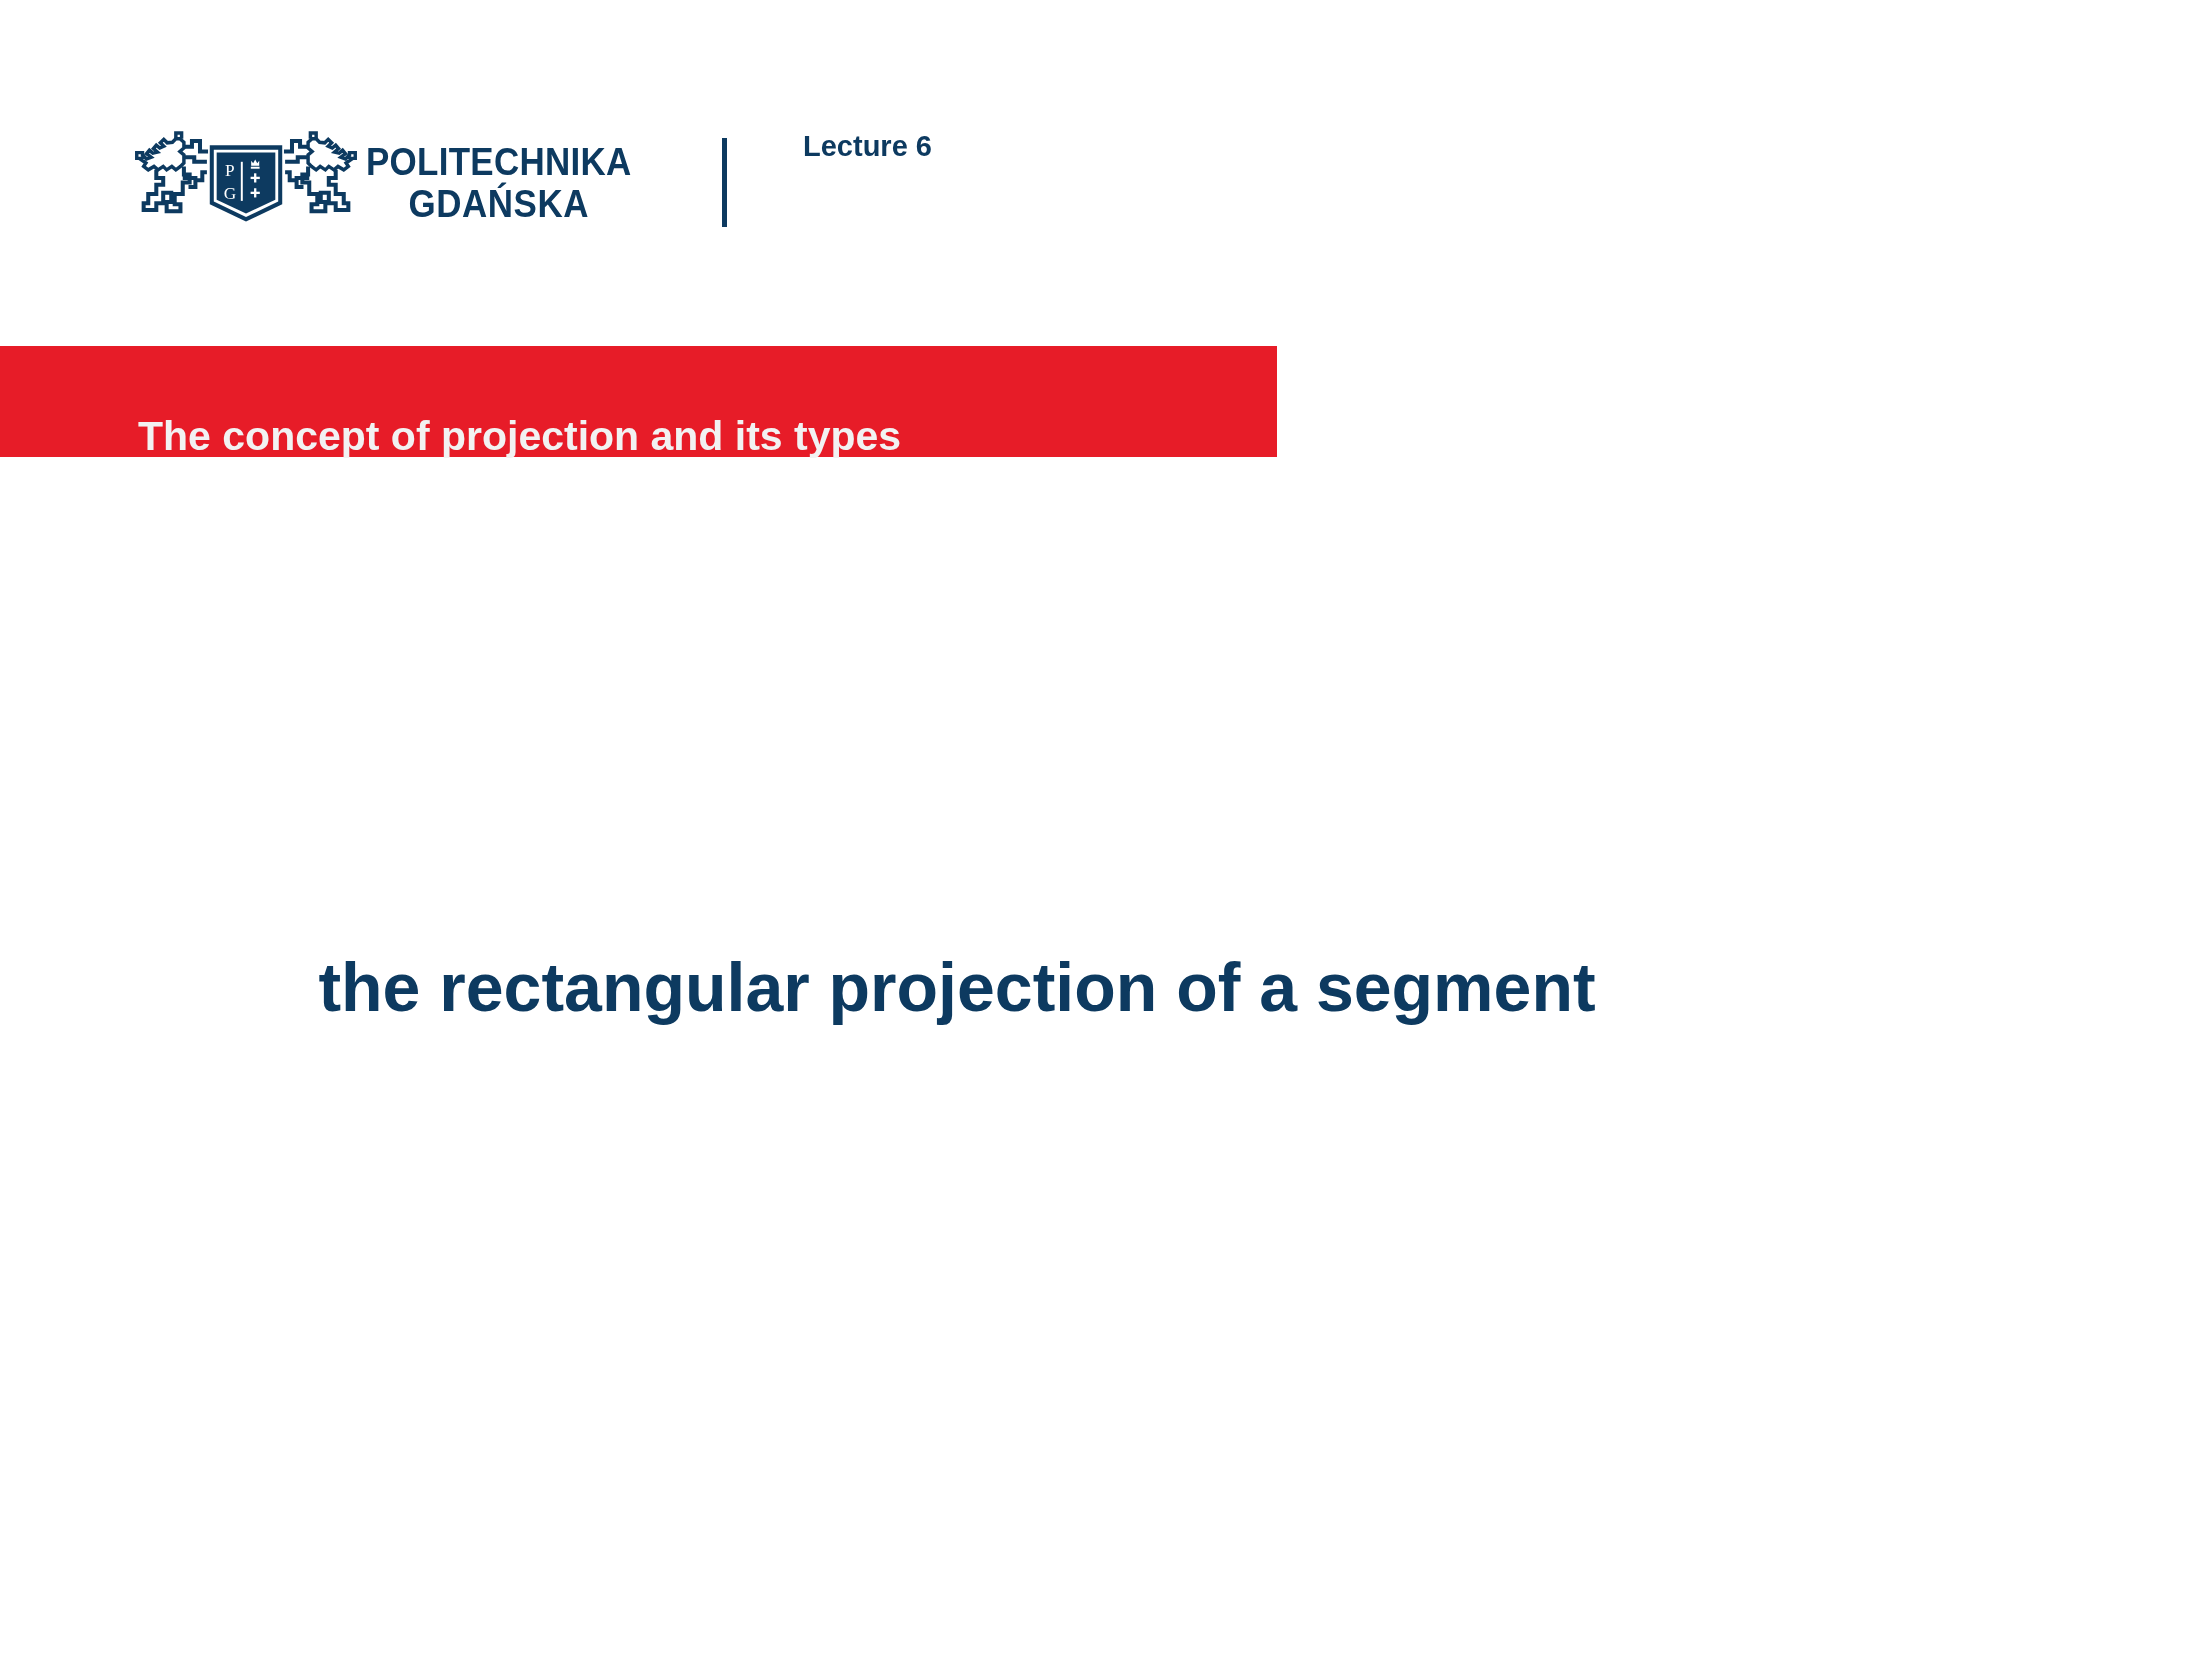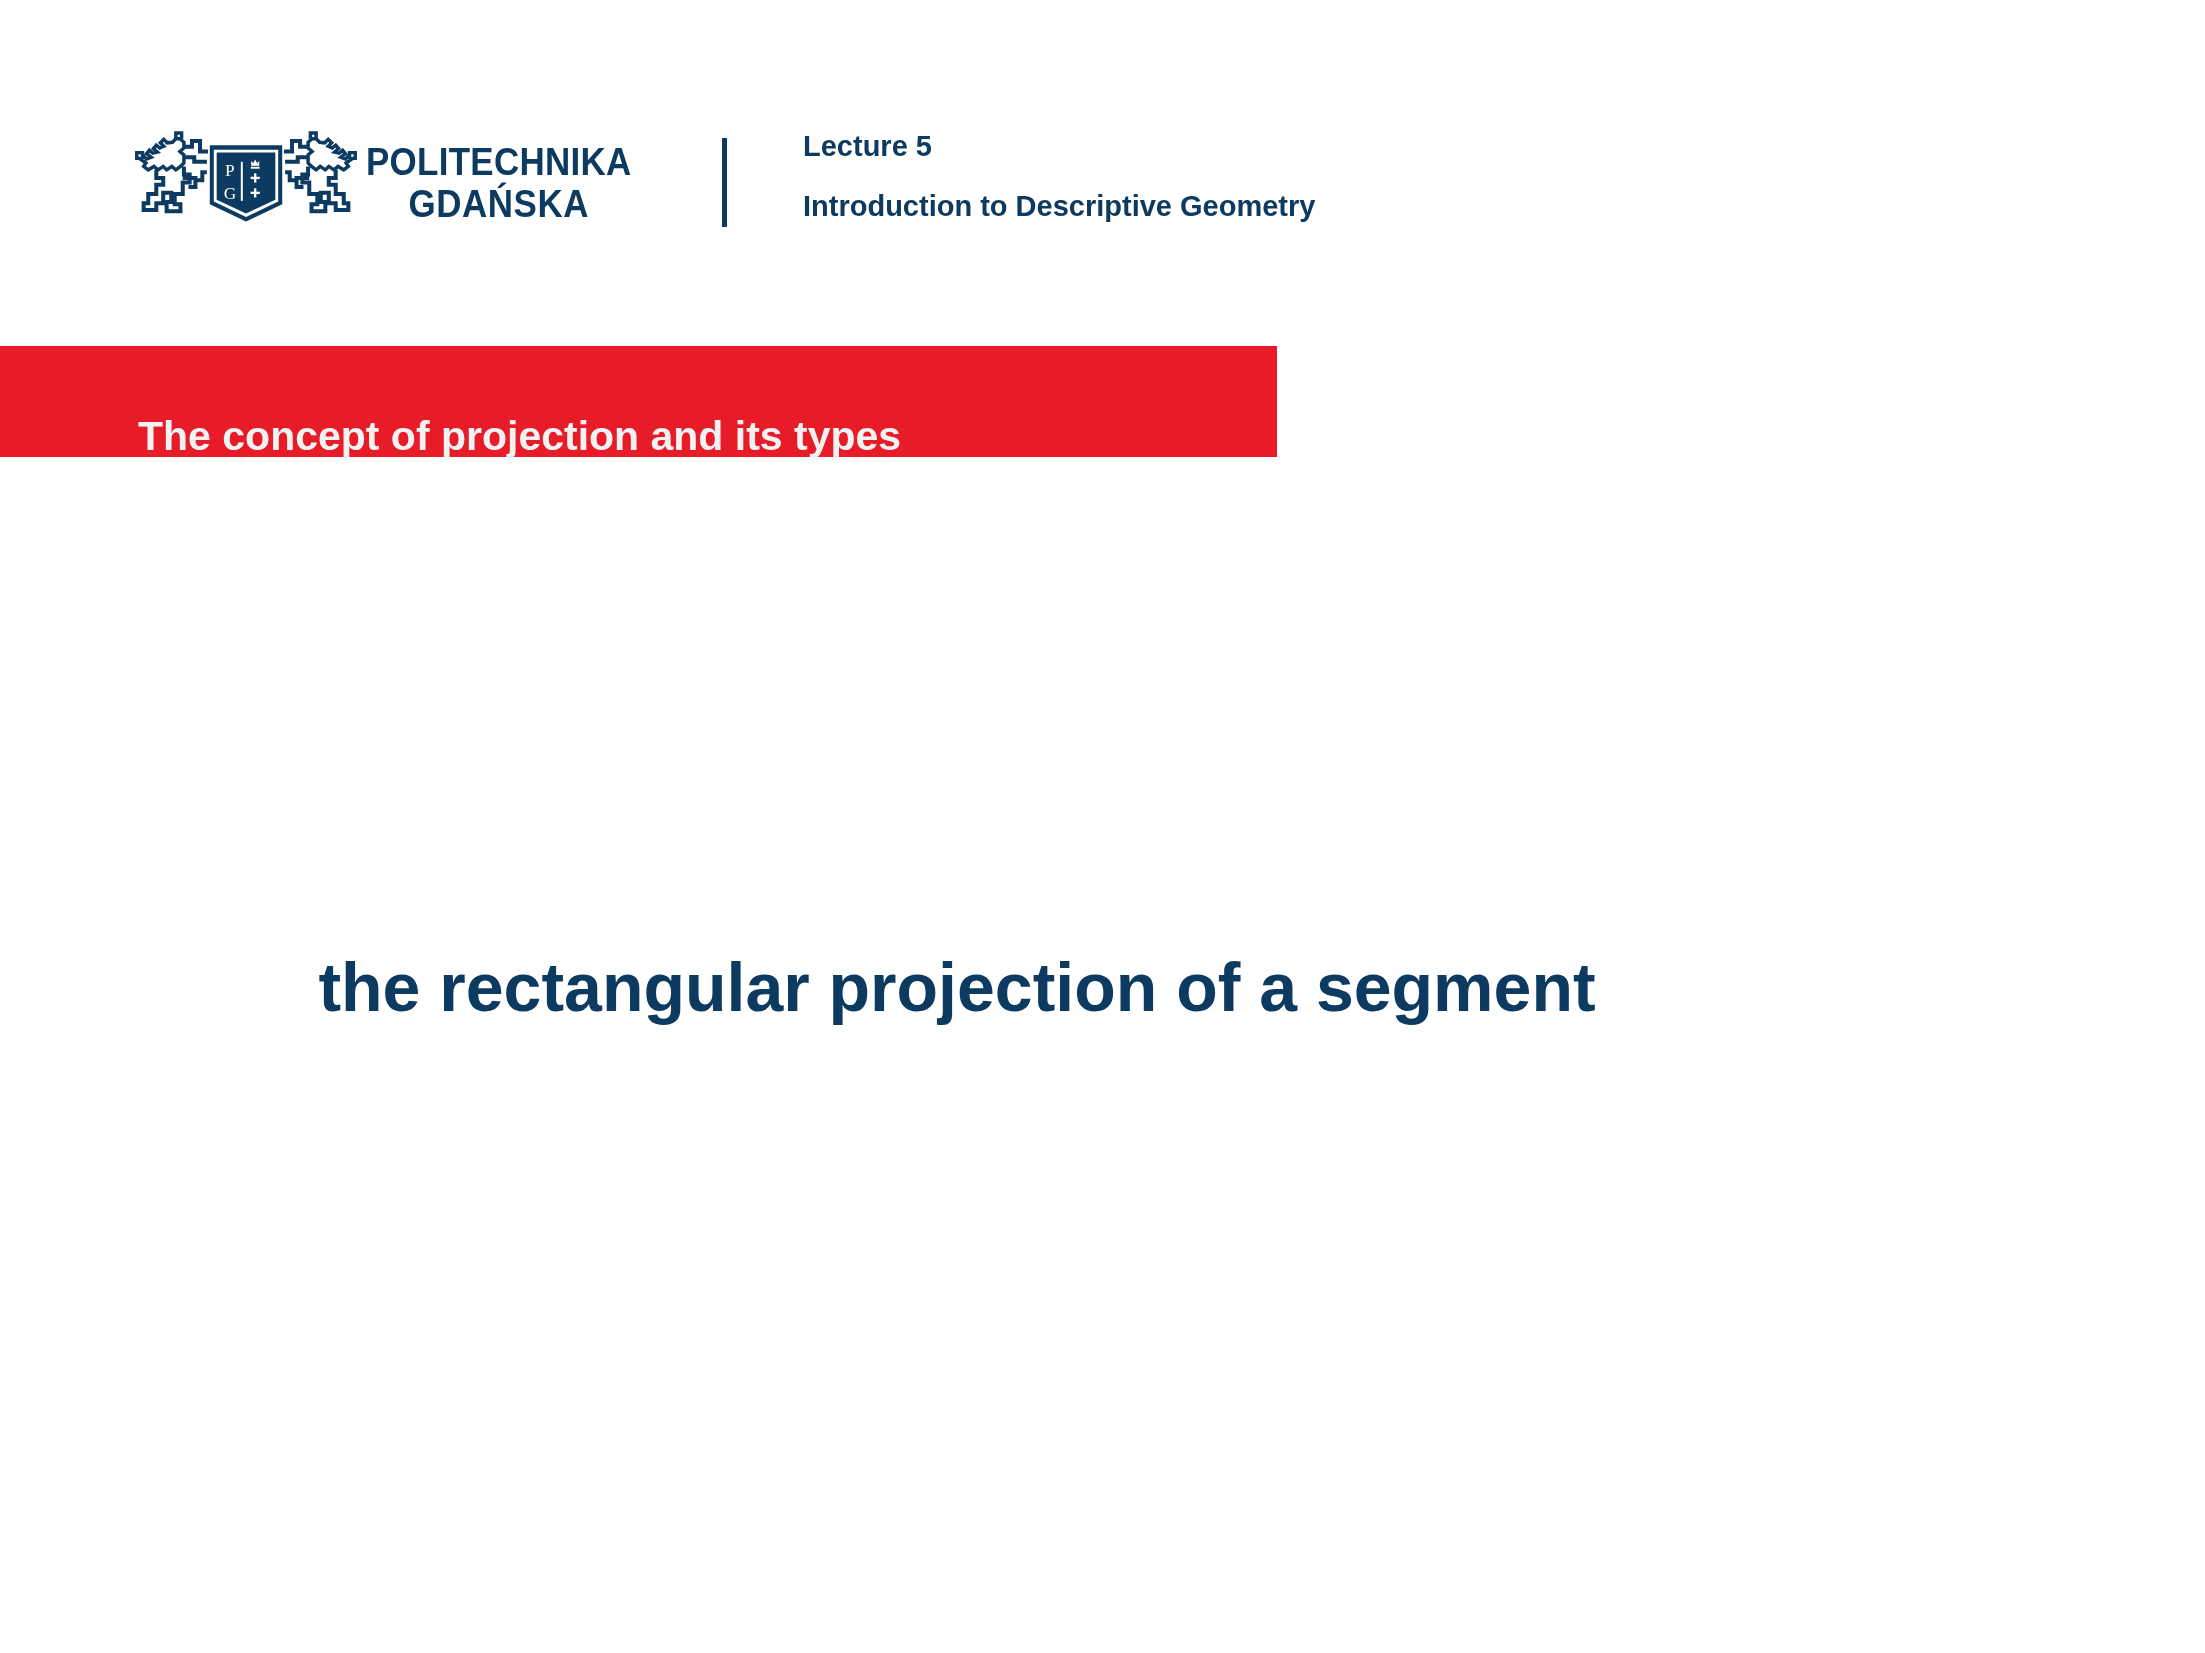--- a/index.html
+++ b/index.html
@@ -183,22 +183,21 @@
     <div id="brand-wordmark">
       <span class="wm-line wm-line-1">POLITECHNIKA</span>
       <span class="wm-line wm-line-2">GDAŃSKA</span>
     </div>
 
   </div>
 
   <div id="brand-divider"></div>
 
   <div id="lecture-block">
-    <span class="lecture-number">Lecture 5</span>
-    <span class="lecture-subject">Introduction to Descriptive Geometry</span>
+    <span class="lecture-number">Lecture 6</span>
   </div>
 
 </div>
 
 <div id="section-banner">
   <div id="section-banner-title">The concept of projection and its types</div>
 </div>
 
 <div id="statement-block">
   <span class="statement-line">the rectangular projection of a segment</span>

